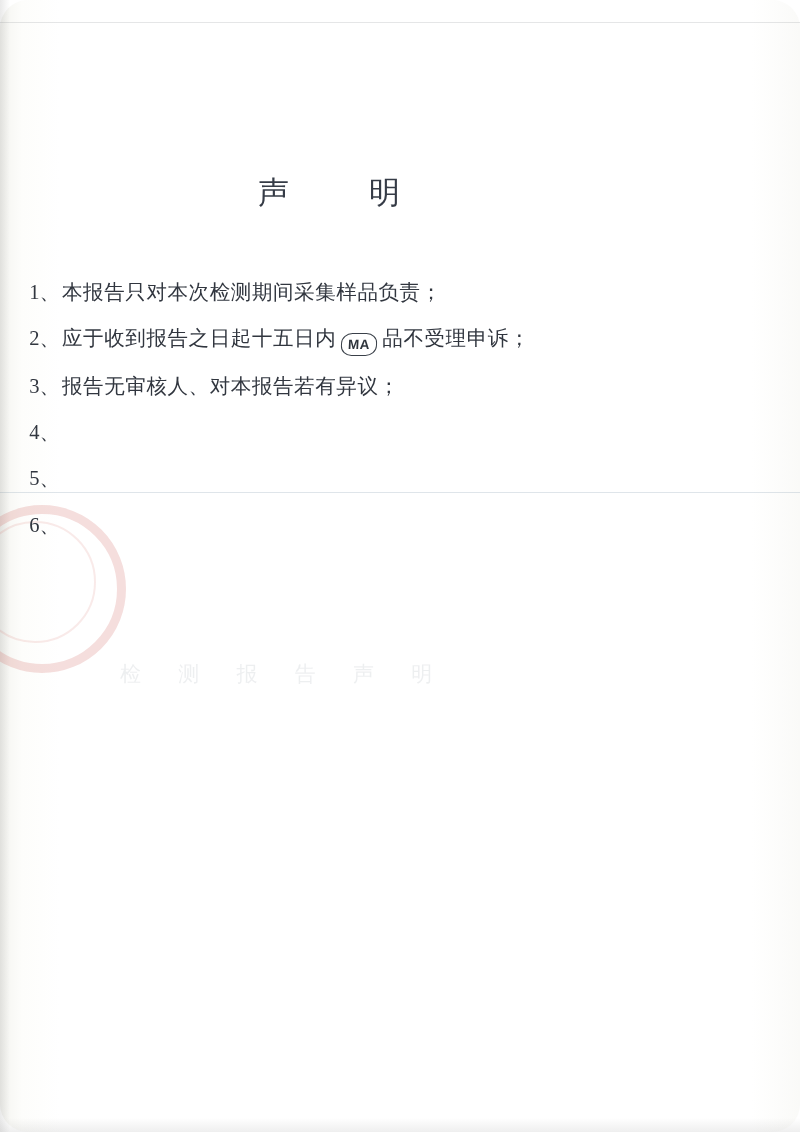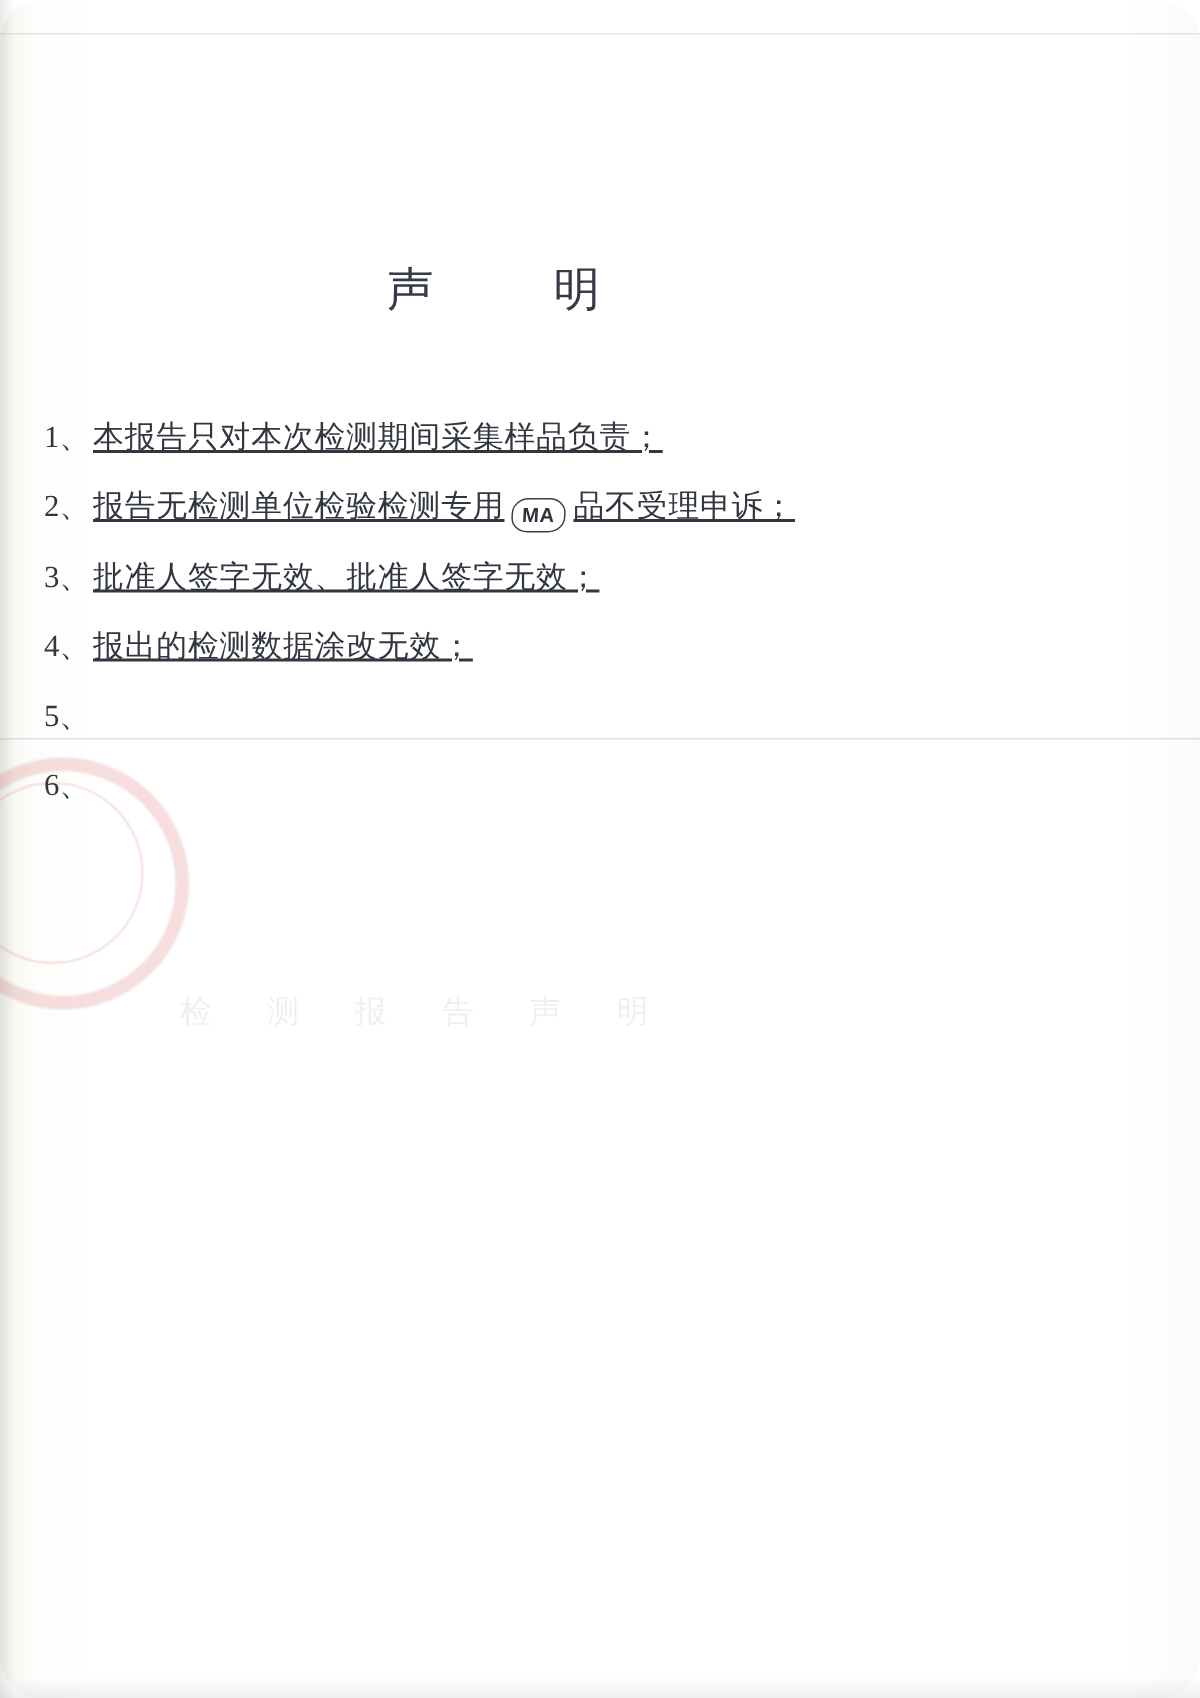--- a/index.html
+++ b/index.html
@@ -126,21 +126,20 @@
     text-align: right;
     padding-right: 2px;
     flex: 0 0 60px;
     white-space: nowrap;
   }
 
   .clause-body {
     flex: 1 1 auto;
     max-width: 500px;
     letter-spacing: 0.6px;
-    text-decoration: underline;
   }
 
   .clause-line {
     display: block;
   }
   .clause-line.indented {
     text-indent: 30px;
   }
 
   
@@ -184,36 +183,33 @@
       <div class="clause">
         <div class="clause-num">1、</div>
         <div class="clause-body">
           <span class="clause-line">本报告只对本次检测期间采集样品负责；</span>
         </div>
       </div>
 
       <div class="clause">
         <div class="clause-num">2、</div>
         <div class="clause-body">
-          <span class="clause-line"><span>报告无检测单位检验检测专用</span><span class="ma-mark">MA</span><span>品不受理申诉；</span></span>
+          <span class="clause-line"><span>应于收到报告之日起十五日内</span><span class="ma-mark">MA</span><span>品不受理申诉；</span></span>
         </div>
       </div>
 
       <div class="clause">
         <div class="clause-num">3、</div>
         <div class="clause-body">
-          <span class="clause-line">批准人签字无效、批准人签字无效；</span>
+          <span class="clause-line">报告无审核人、对本报告若有异议；</span>
         </div>
       </div>
 
       <div class="clause">
         <div class="clause-num">4、</div>
-        <div class="clause-body">
-          <span class="clause-line">报出的检测数据涂改无效；</span>
-        </div>
       </div>
 
       <div class="clause">
         <div class="clause-num">5、</div>
       </div>
 
       <div class="clause">
         <div class="clause-num">6、</div>
         <div class="clause-body">
         </div>

